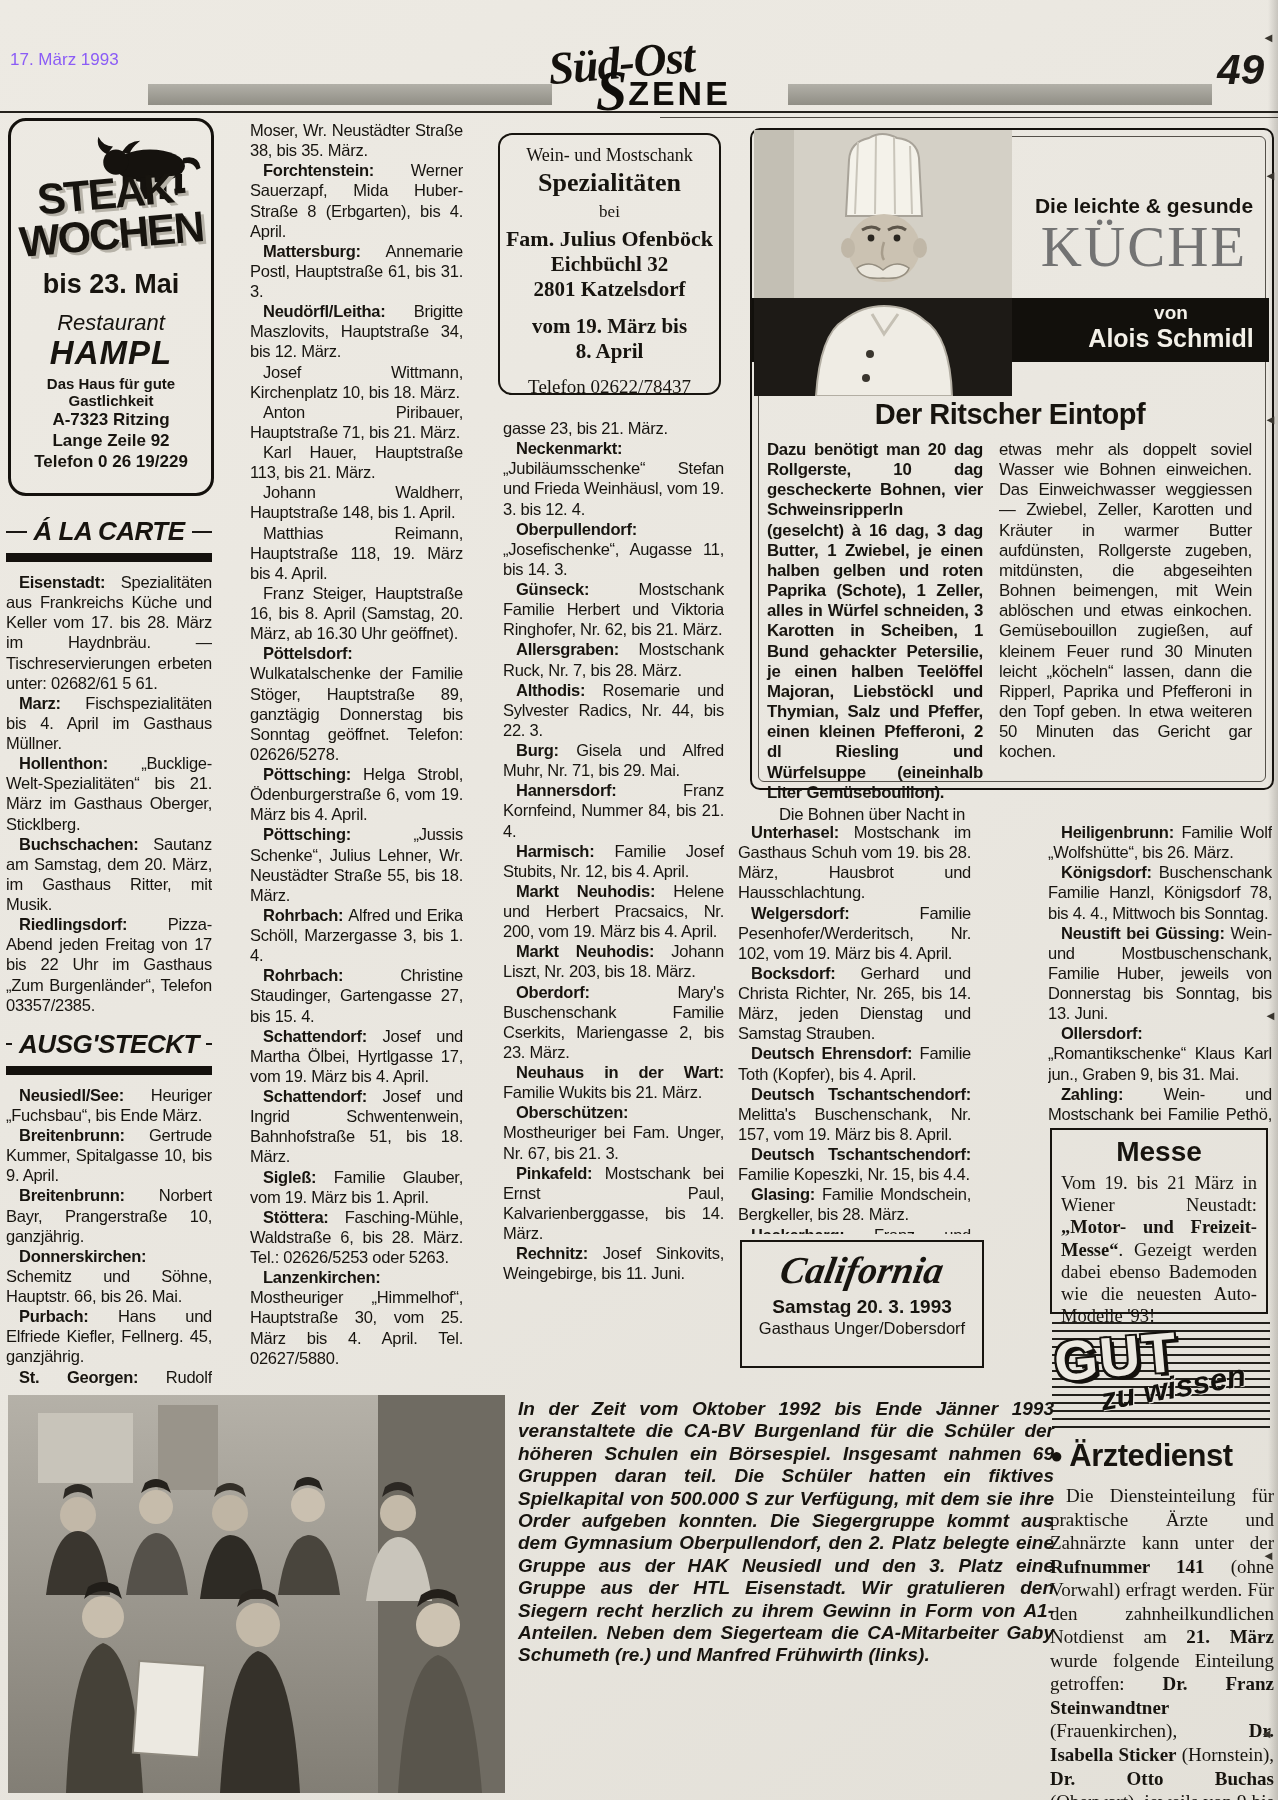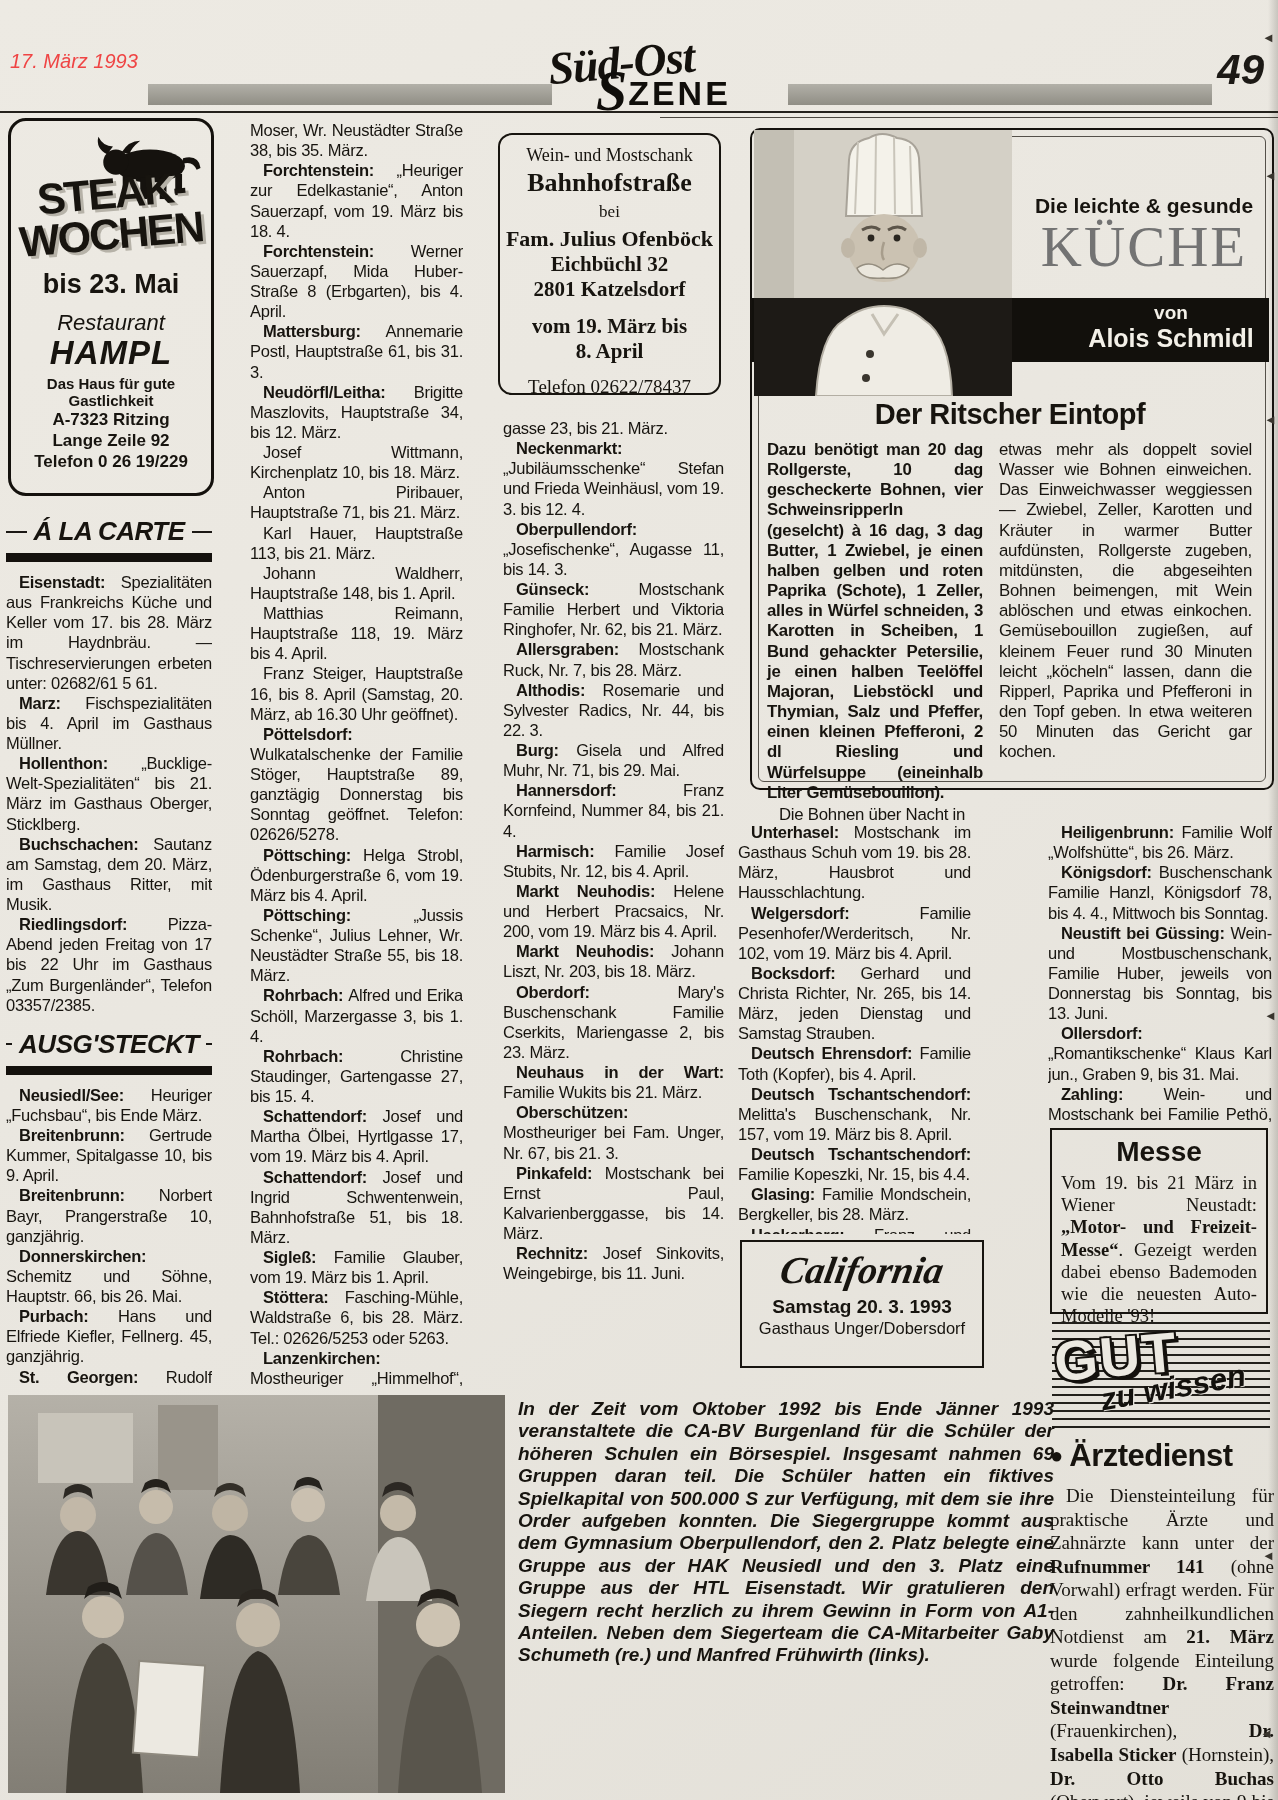--- a/index.html
+++ b/index.html
@@ -4,21 +4,21 @@
 <style>
   html,body{margin:0;padding:0;}
   body{
     width:1278px;height:1800px;position:relative;overflow:hidden;
     background:linear-gradient(145deg,#edeae3 0%,#e9e6df 55%,#e3e0d8 100%);
     font-family:"Liberation Sans",sans-serif;color:#17140f;
   }
   b{font-weight:bold;}
   .abs{position:absolute;}
   
-  .hdr-date{left:10px;top:50px;font-size:20px;font-style:italic;color:#ef4444;}
+  .hdr-date{left:10px;top:50px;font-size:17px;color:#8b5cf6;}
   .hdr-rule{left:0;top:111px;width:1278px;height:2px;background:#24211c;}
   .hdr-rule2{left:660px;top:117px;width:618px;height:1px;background:#4a463f;}
   .hdr-bar{top:84px;height:21px;background:linear-gradient(#b2b0a8,#908e85);}
   .hdr-pagenum{right:14px;top:46px;font-size:42px;font-style:italic;font-weight:900;color:#1c1915;}
   .logo-script{left:548px;top:36px;font-family:"Liberation Serif",serif;font-style:italic;font-weight:900;
     font-size:46px;transform:rotate(-5deg);letter-spacing:-1px;color:#14110d;}
   .logo-block{left:596px;top:74px;font-weight:900;font-size:34px;letter-spacing:3px;color:#100e0a;display:flex;align-items:flex-start;}
   .logo-block .script-s{font-family:"Liberation Serif",serif;font-style:italic;font-size:56px;line-height:34px;margin-right:-2px;}
   
   .entry{margin:0;text-align:justify;font-size:16.5px;line-height:1.22;letter-spacing:-0.25px;text-indent:13px;}
@@ -159,21 +159,20 @@
       <p class="entry"><b>Breitenbrunn: </b>Norbert Bayr, Prangerstraße 10, ganzjährig.</p>
       <p class="entry"><b>Donnerskirchen: </b>Schemitz und Söhne, Hauptstr. 66, bis 26. Mai.</p>
       <p class="entry"><b>Purbach: </b>Hans und Elfriede Kiefler, Fellnerg. 45, ganzjährig.</p>
       <p class="entry"><b>St. Georgen: </b>Rudolf Hahnenkamp, Hauptstraße, bis 21. 3.</p>
     </div>
 </div>
 
 <div class="colflow" style="left:250px;top:120px;width:213px;height:1268px;">
   <div>
       <p class="entry cont">Moser, Wr. Neustädter Straße 38, bis 35. März.</p>
-      <p class="entry"><b>Forchtenstein: </b>„Heuriger zur Edelkastanie“, Anton Sauerzapf, vom 19. März bis 18. 4.</p>
       <p class="entry"><b>Forchtenstein: </b>Werner Sauerzapf, Mida Huber-Straße 8 (Erbgarten), bis 4. April.</p>
       <p class="entry"><b>Mattersburg: </b>Annemarie Postl, Hauptstraße 61, bis 31. 3.</p>
       <p class="entry"><b>Neudörfl/Leitha: </b>Brigitte Maszlovits, Hauptstraße 34, bis 12. März.</p>
       <p class="entry">Josef Wittmann, Kirchenplatz 10, bis 18. März.</p>
       <p class="entry">Anton Piribauer, Hauptstraße 71, bis 21. März.</p>
       <p class="entry">Karl Hauer, Hauptstraße 113, bis 21. März.</p>
       <p class="entry">Johann Waldherr, Hauptstraße 148, bis 1. April.</p>
       <p class="entry">Matthias Reimann, Hauptstraße 118, 19. März bis 4. April.</p>
       <p class="entry">Franz Steiger, Hauptstraße 16, bis 8. April (Samstag, 20. März, ab 16.30 Uhr geöffnet).</p>
       <p class="entry"><b>Pöttelsdorf: </b>Wulkatalschenke der Familie Stöger, Hauptstraße 89, ganztägig Donnerstag bis Sonntag geöffnet. Telefon: 02626/5278.</p>
@@ -184,21 +183,21 @@
       <p class="entry"><b>Schattendorf: </b>Josef und Martha Ölbei, Hyrtlgasse 17, vom 19. März bis 4. April.</p>
       <p class="entry"><b>Schattendorf: </b>Josef und Ingrid Schwentenwein, Bahnhofstraße 51, bis 18. März.</p>
       <p class="entry"><b>Sigleß: </b>Familie Glauber, vom 19. März bis 1. April.</p>
       <p class="entry"><b>Stöttera: </b>Fasching-Mühle, Waldstraße 6, bis 28. März. Tel.: 02626/5253 oder 5263.</p>
       <p class="entry"><b>Lanzenkirchen: </b>Mostheuriger „Himmelhof“, Hauptstraße 30, vom 25. März bis 4. April. Tel. 02627/5880.</p>
     </div>
 </div>
 
 <div class="abs heuriger-box">
   <div class="h-line1">Wein- und Mostschank</div>
-  <div class="h-name">Bahnhofstraße</div>
+  <div class="h-name">Spezialitäten</div>
   <div class="h-bei">bei</div>
   <div class="h-fam">Fam. Julius Ofenböck</div>
   <div class="h-addr">Eichbüchl 32</div>
   <div class="h-city">2801 Katzelsdorf</div>
   <div class="h-dates">
     <div>vom 19. März bis</div>
     <div>8. April</div>
   </div>
   <div class="h-phone">Telefon 02622/78437</div>
 </div>

